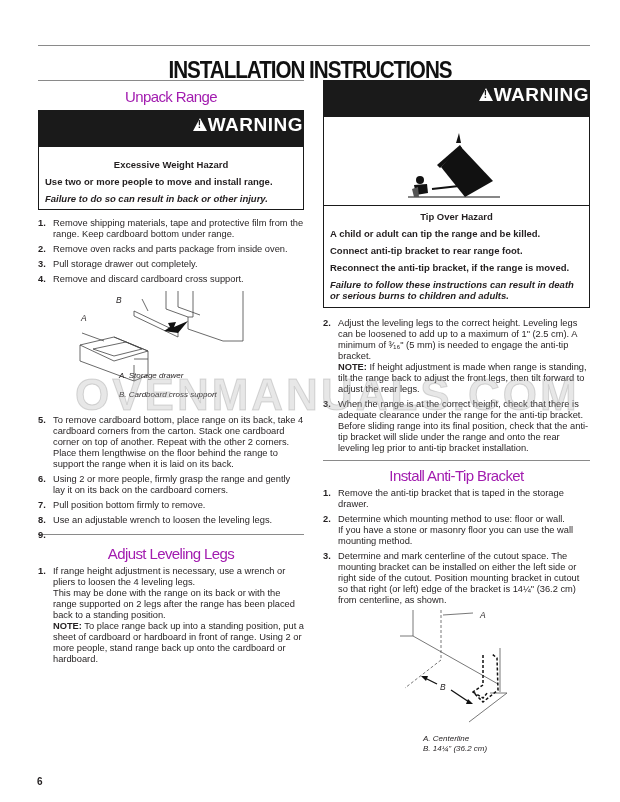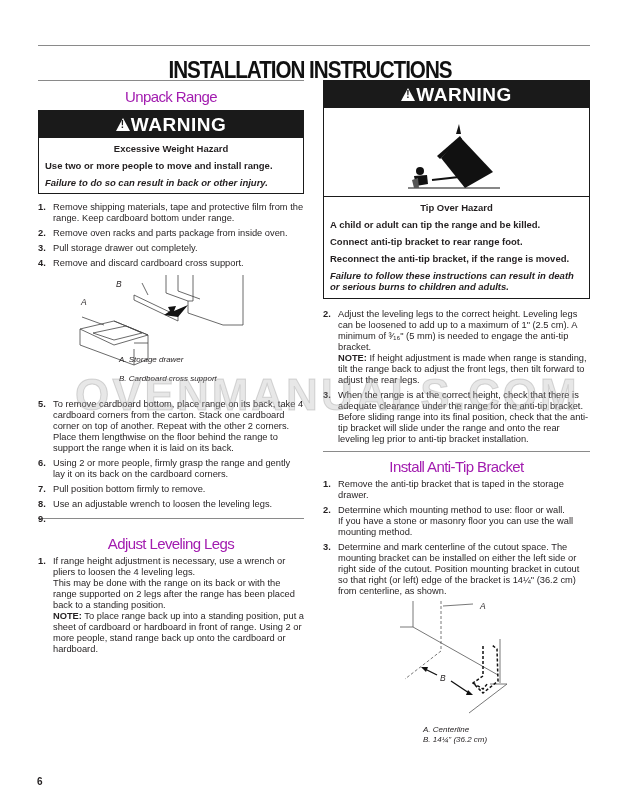--- a/index.html
+++ b/index.html
@@ -9,22 +9,22 @@
   .page-title { position:absolute; left:0; width:620px; top:56px; text-align:center;
                 font-family:"Liberation Sans", sans-serif; font-weight:bold; font-size:24px;
                 letter-spacing:-1.2px; color:#111; transform:scaleX(0.86); }
   .col { position:absolute; }
   .col-left { left:38px; top:80px; width:266px; }
   .col-right { left:323px; top:80px; width:267px; }
   .sec-rule { height:1px; background:#8a8a8a; width:100%; }
   .sec-title { text-align:center; color:#a21caf; font-size:15px; letter-spacing:-0.6px;
                margin:7px 0 5px; }
   .warn { border:1.5px solid #1a1a1a; }
-  .warn-head { background:#1a1a1a; color:#fff; text-align:center; font-weight:bold;
-               font-size:19px; letter-spacing:0.5px; height:27px; line-height:27px; }
+  .warn-head { background:#1a1a1a; color:#fff; text-align:right; font-weight:bold;
+               font-size:19px; letter-spacing:0.5px; height:36px; line-height:27px; }
   .warn-head .tri { display:inline-block; width:0; height:0; border-left:7px solid transparent;
                     border-right:7px solid transparent; border-bottom:13px solid #fff;
                     position:relative; top:0px; margin-right:1px; }
   .warn-head .tri::after { content:"!"; position:absolute; left:-2px; top:1px; font-size:10px;
                            color:#1a1a1a; line-height:12px; }
   .warn-body { padding:6px 8px 6px; font-size:9.5px; font-weight:bold; }
   .warn-body .haz { text-align:center; margin-bottom:6px; }
   .warn-body p { margin:0 0 6px; }
   .warn-body p:last-child { margin-bottom:0;font-style:italic; }
   .warn-pic { height:88px; border-bottom:1.5px solid #1a1a1a; position:relative; }
@@ -46,21 +46,21 @@
 <div class="page-title">INSTALLATION INSTRUCTIONS</div>
 
 <div class="col col-left">
   <div class="sec-rule"></div>
   <div class="sec-title">Unpack Range</div>
 
   <div class="warn">
     <div class="warn-head">
       <span class="tri"></span><span>WARNING</span>
     </div>
-    <div class="warn-body" style="padding:5px 6px 5px;">
+    <div class="warn-body" style="padding:12px 6px 5px;">
       <div class="haz">Excessive Weight Hazard</div>
       <p>Use two or more people to move and install range.</p>
       <p>Failure to do so can result in back or other injury.</p>
     </div>
   </div>
 
   <ol class="steps" style="margin-top:8px;">
     <li><span class="num">1.</span><span>Remove shipping materials, tape and protective film from the range. Keep cardboard bottom under range.</span></li>
     <li><span class="num">2.</span><span>Remove oven racks and parts package from inside oven.</span></li>
     <li><span class="num">3.</span><span>Pull storage drawer out completely.</span></li>
@@ -92,21 +92,21 @@
 
   <ol class="steps" style="margin-top:6px;">
     <li><span class="num">5.</span><span>To remove cardboard bottom, place range on its back, take 4 cardboard corners from the carton. Stack one cardboard corner on top of another. Repeat with the other 2 corners. Place them lengthwise on the floor behind the range to support the range when it is laid on its back.</span></li>
     <li><span class="num">6.</span><span>Using 2 or more people, firmly grasp the range and gently lay it on its back on the cardboard corners.</span></li>
     <li><span class="num">7.</span><span>Pull position bottom firmly to remove.</span></li>
     <li><span class="num">8.</span><span>Use an adjustable wrench to loosen the leveling legs.</span></li>
     <li><span class="num">9.</span></li>
   </ol>
 
   <div class="sec-rule" style="margin-top:8px;"></div>
-  <div class="sec-title" style="margin:16px 0 4px;">Adjust Leveling Legs</div>
+  <div class="sec-title" style="margin:10px 0 4px;">Adjust Leveling Legs</div>
 
   <ol class="steps">
     <li>
       <span class="num">1.</span><span>If range height adjustment is necessary, use a wrench or pliers to loosen the 4 leveling legs.</span>
       <p>This may be done with the range on its back or with the range supported on 2 legs after the range has been placed back to a standing position.</p>
       <p><span class="note-lbl">NOTE:</span><span> To place range back up into a standing position, put a sheet of cardboard or hardboard in front of range. Using 2 or more people, stand range back up onto the cardboard or hardboard.</span></p>
     </li>
   </ol>
 </div>
 

